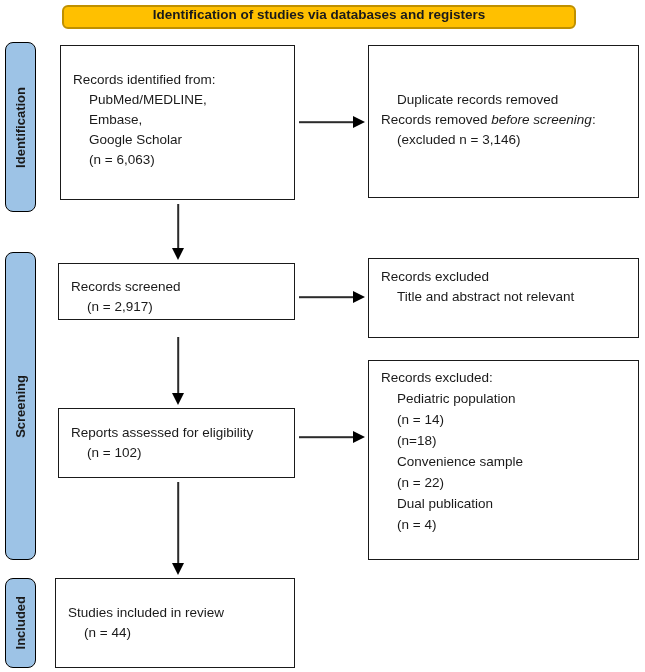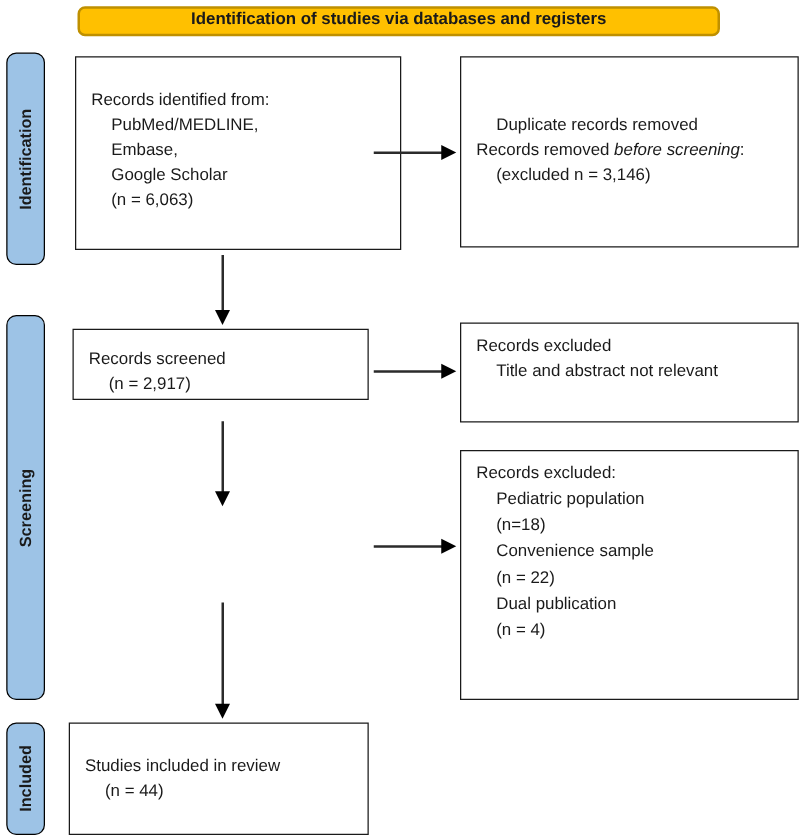--- a/index.html
+++ b/index.html
@@ -47,21 +47,21 @@
   .fbox{
     position:absolute;
     background:#fff;
     border:1.8px solid var(--box-border);
     box-sizing:border-box;
     font-size:13.5px;line-height:20px;
     padding-left:12px;padding-right:8px;
   }
   .fbox .line{white-space:nowrap;}
   .fbox .line.indent{padding-left:16px;}
-  .box-identified{left:60px;top:45px;width:261px;height:155px;padding-top:24px;}
+  .box-identified{left:60px;top:45px;width:235px;height:155px;padding-top:24px;}
   .box-removed{left:368px;top:45px;width:271px;height:153px;padding-top:44px;}
   .box-screened{left:58px;top:263px;width:237px;height:57px;padding-top:13px;}
   .box-excluded-screening{left:368px;top:258px;width:271px;height:80px;padding-top:8px;}
   .box-assessed{left:58px;top:408px;width:237px;height:70px;padding-top:14px;}
   .box-excluded-eligibility{left:368px;top:360px;width:271px;height:200px;padding-top:6px;line-height:21px;}
   .box-included{left:55px;top:578px;width:240px;height:90px;padding-top:24px;}
   .em{font-style:italic;}
   
   .harrow{position:absolute;height:12px;}
   .harrow .shaft{position:absolute;left:0;right:9px;top:50%;height:1.6px;background:var(--arrow-color);transform:translateY(-50%);}
@@ -114,24 +114,29 @@
   <div class="fbox box-screened">
     <div class="line">Records screened</div>
     <div class="line indent">(n = 2,917)</div>
   </div>
 
   <div class="fbox box-excluded-screening">
     <div class="line">Records excluded</div>
     <div class="line indent">Title and abstract not relevant</div>
   </div>
 
+  <div class="fbox box-assessed">
+    <div class="line">Reports assessed for eligibility</div>
+    <div class="line indent">(n = 102)</div>
+  </div>
 
   <div class="fbox box-excluded-eligibility">
     <div class="line">Records excluded:</div>
     <div class="line indent">Pediatric population</div>
+    <div class="line indent">(n = 14)</div>
     <div class="line indent">(n=18)</div>
     <div class="line indent">Convenience sample</div>
     <div class="line indent">(n = 22)</div>
     <div class="line indent">Dual publication</div>
     <div class="line indent">(n = 4)</div>
   </div>
 
   <div class="fbox box-included">
     <div class="line">Studies included in review</div>
     <div class="line indent">(n = 44)</div>

